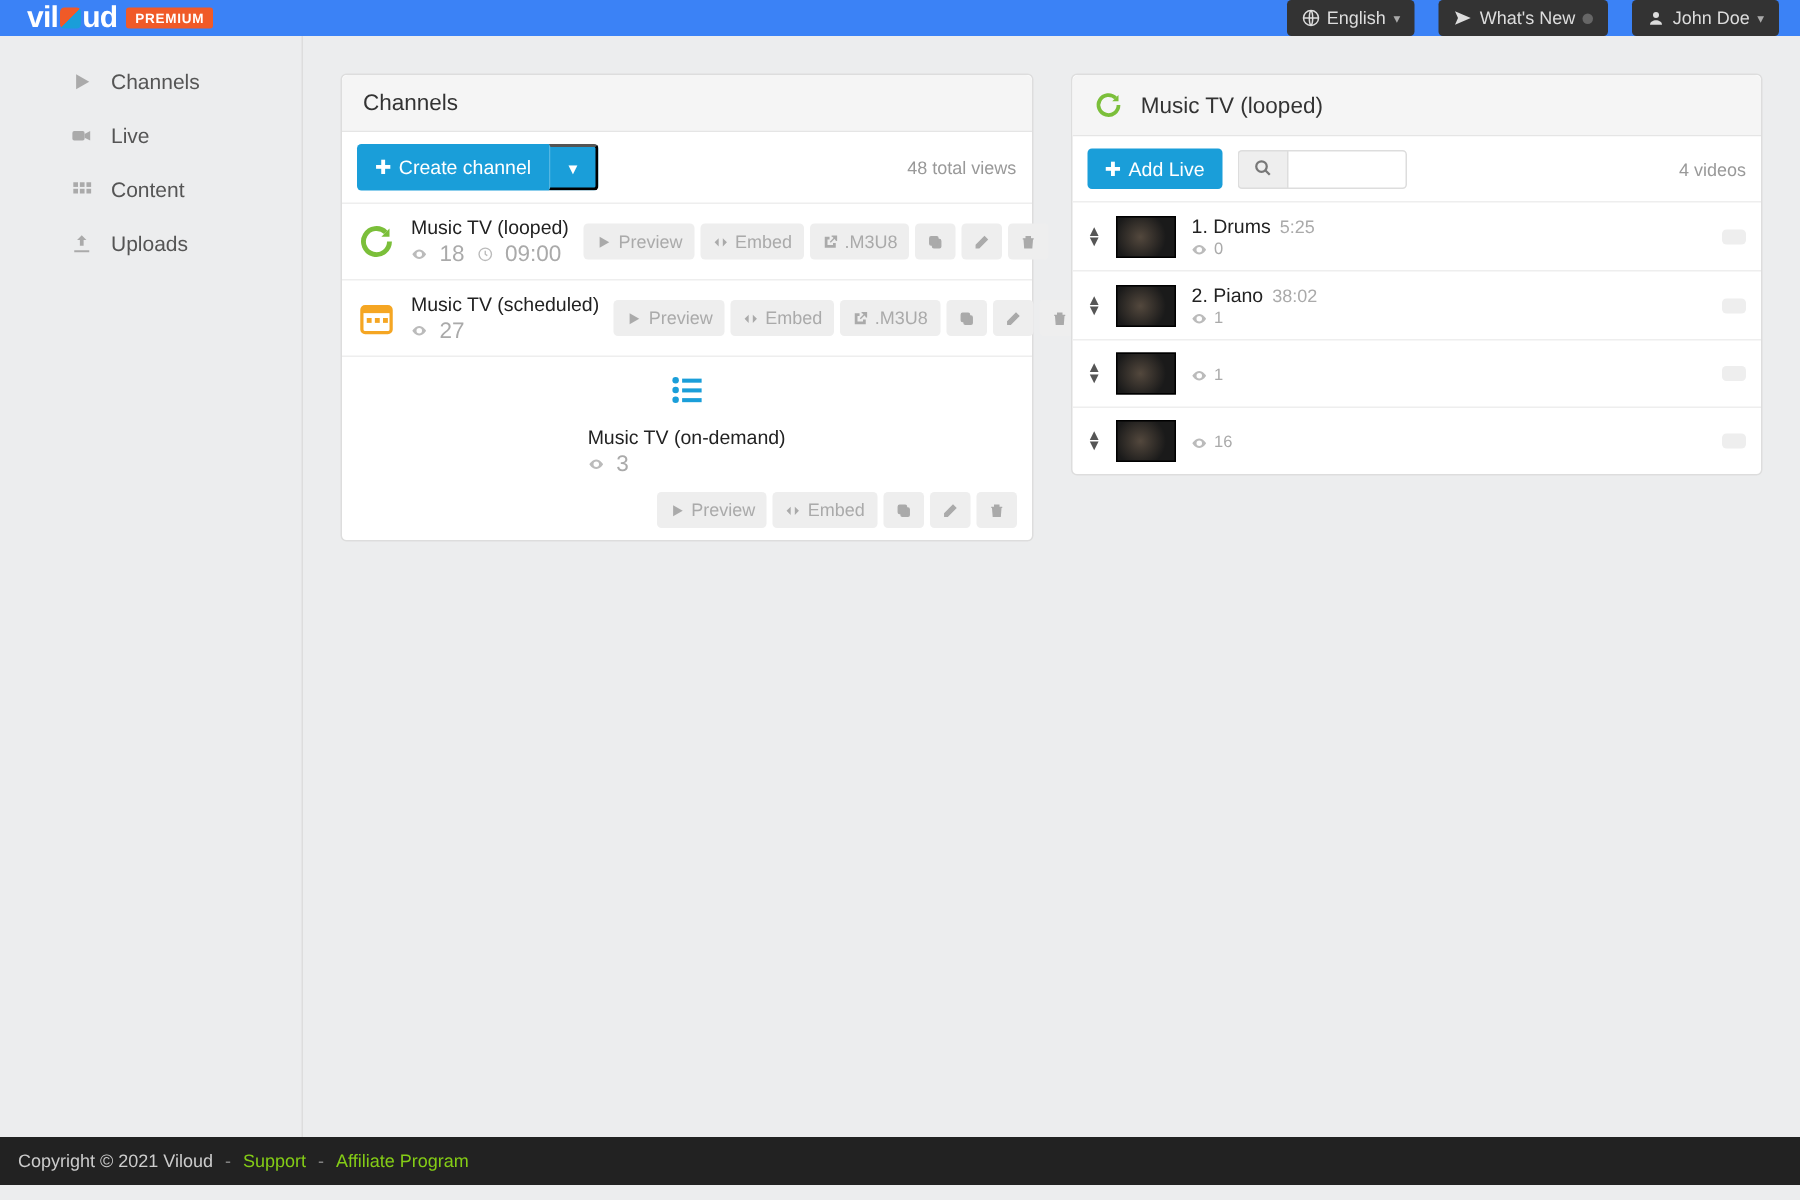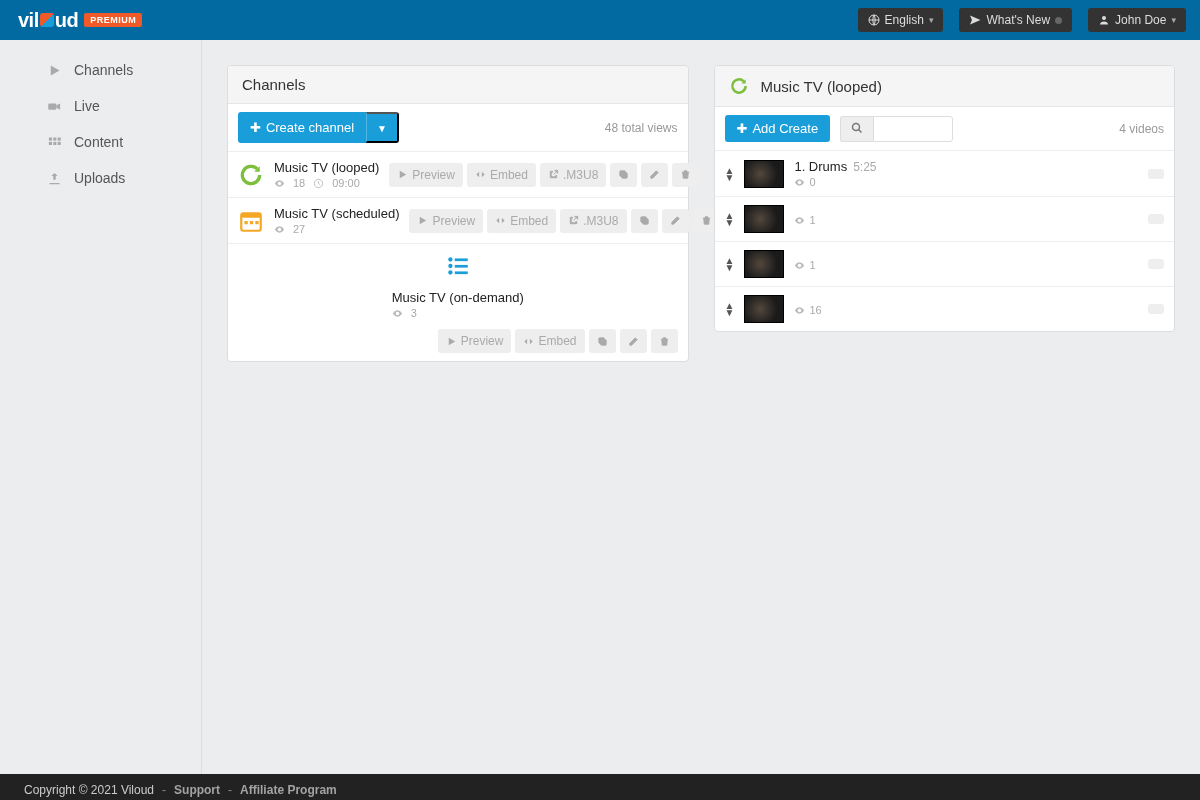--- a/index.html
+++ b/index.html
@@ -1,17 +1,17 @@
 <!DOCTYPE html>
 <html><head>
 <meta charset="utf-8">
 <style>
 * { box-sizing: border-box; margin: 0; padding: 0; }
 body { font-family: "Helvetica Neue", Helvetica, Arial, sans-serif; font-size: 13px; color: #333; background: #ecedee; }
-.topbar { background: #0369a1; height: 40px; display: flex; align-items: center; justify-content: space-between; padding: 0 14px 0 18px; }
+.topbar { background: #3b82f6; height: 24px; display: flex; align-items: center; justify-content: space-between; padding: 0 14px 0 18px; }
 .brand { display: flex; align-items: center; gap: 6px; }
 .brand-name { color: #fff; font-weight: 700; font-size: 20px; letter-spacing: -0.5px; display: flex; align-items: center; }
 .brand-dot { display: inline-block; width: 14px; height: 14px; border-radius: 3px; margin-left: 1px; margin-right: 1px; position: relative; background: linear-gradient(135deg,#f05a28 0 50%,#1a9ed9 50% 100%); }
 .badge-premium { background: #f05a28; color: #fff; font-size: 9px; font-weight: 700; padding: 2px 6px; border-radius: 2px; letter-spacing: 0.5px; }
 .topbar-right { display: flex; gap: 16px; }
 .top-btn { background: #333; color: #ddd; border: none; padding: 5px 10px; font-size: 12px; border-radius: 3px; display: flex; align-items: center; gap: 5px; cursor: pointer; }
 .top-btn .caret { font-size: 9px; opacity: .7; }
 .dot-ind { width: 7px; height: 7px; border-radius: 50%; background: #666; display: inline-block; }
 .layout { display: flex; min-height: calc(100vh - 33px - 33px); padding-left: 29px; }
 .sidebar { width: 173px; background: #ecedee; border-right: 1px solid #ddd; padding-top: 12px; }
@@ -26,39 +26,39 @@
 .btn-split { display: inline-flex; }
 .btn-split .btn { border-radius: 3px 0 0 3px; }
 .btn-split .drop { background: #1a9ed9; color: #fff; border-left: 1px solid rgba(255,255,255,.25); border-radius: 0 3px 3px 0; padding: 6px 10px; cursor: pointer; }
 .spacer { flex: 1; }
 .muted { color: #999; font-size: 12px; }
 .channel-row { display: flex; align-items: center; padding: 8px 10px; border-bottom: 1px solid #eee; gap: 10px; }
 .channel-row:last-child { border-bottom: none; flex-direction: column; }
 .ch-icon { width: 28px; height: 28px; display: flex; align-items: center; justify-content: center; }
 .ch-info { flex: 0 0 auto; min-width: 50px; }
 .ch-title { font-size: 13px; color: #222; font-weight: 500; }
-.ch-meta { color: #aaa; font-size: 11px; display: flex; gap: 8px; align-items: center; margin-top: 2px; }
+.ch-meta { color: #aaa; font-size: 15px; display: flex; gap: 8px; align-items: center; margin-top: 2px; }
 .ch-actions { display: flex; gap: 4px; margin-left: auto; }
 .act-btn { background: #eee; color: #aaa; border: none; border-radius: 3px; padding: 5px 8px; font-size: 12px; display: inline-flex; align-items: center; gap: 4px; cursor: pointer; }
 .act-btn svg { width: 11px; height: 11px; fill: #aaa; }
 .search-wrap { display: flex; }
 .search-ico { background: #eee; border: 1px solid #ddd; border-right: none; border-radius: 3px 0 0 3px; padding: 5px 10px; color: #888; }
 .search-inp { border: 1px solid #ddd; border-radius: 0 3px 3px 0; padding: 5px 8px; font-size: 12px; width: 80px; }
 .video-row { display: flex; align-items: center; padding: 8px 10px; border-bottom: 1px solid #eee; gap: 10px; }
 .video-row:last-child { border-bottom: none; }
 .drag { display: flex; flex-direction: column; color: #555; cursor: grab; line-height: 7px; font-size: 10px; }
 .thumb { width: 40px; height: 28px; background: #1a1a1a; border: 1px solid #000; position: relative; overflow: hidden; }
 .thumb::after { content: ""; position: absolute; inset: 0; background: radial-gradient(circle at 40% 50%, rgba(130,110,90,.55), transparent 65%); }
 .vid-info { flex: 1; }
 .vid-title { font-size: 13px; color: #222; }
 .vid-dur { color: #aaa; font-size: 12px; margin-left: 6px; }
 .vid-meta { color: #aaa; font-size: 11px; display: flex; align-items: center; gap: 4px; margin-top: 2px; }
 .del-btn { background: #eee; border: none; border-radius: 3px; padding: 5px 8px; color: #bbb; cursor: pointer; }
-.footer { background: #222; color: #ccc; font-size: 12px; padding: 9px 24px; display: flex; align-items: center; gap: 4px; }
-.footer a { color: #a3a3a3; text-decoration: none; font-weight: 700; cursor: pointer; }
+.footer { background: #222; color: #ccc; font-size: 12px; padding: 9px 12px; display: flex; align-items: center; gap: 4px; }
+.footer a { color: #84cc16; text-decoration: none; font-weight: 400; cursor: pointer; }
 .sep { color: #888; margin: 0 4px; }
 svg { display: block; }
 </style>
 </head>
 <body>
 
 <div class="topbar">
   <div class="brand">
     <span class="brand-name">
       <span>vil</span>
@@ -343,21 +343,21 @@
             <svg width="20" height="20" viewBox="0 0 24 24" fill="none" stroke="#7bbf3a" stroke-width="3">
               <path d="M20 12a8 8 0 1 1-2.3-5.6"></path>
               <path d="M20 4v5h-5" fill="#7bbf3a" stroke="none"></path>
             </svg>
           </span>
         <span>Music TV (looped)</span>
       </div>
       <div class="panel-toolbar">
         <button class="btn btn-primary">
           <span>✚</span>
-          <span>Add Create</span>
+          <span>Add Live</span>
         </button>
         <div class="search-wrap">
           <span class="search-ico">
               <svg width="12" height="12" viewBox="0 0 24 24" fill="none" stroke="#777" stroke-width="3">
                 <circle cx="10" cy="10" r="7"></circle>
                 <path d="M21 21l-6-6"></path>
               </svg>
             </span>
           <input class="search-inp" style="">
         </div>
@@ -388,20 +388,21 @@
               </svg>
             </button>
           </div>
           <div class="video-row">
             <span class="drag">
               <span>▲</span>
               <span>▼</span>
             </span>
             <div class="thumb"></div>
             <div class="vid-info">
+              <div><span class="vid-title">2. Piano</span><span class="vid-dur">38:02</span></div>
               <div class="vid-meta">
                 <span>
                   <svg width="11" height="11" viewBox="0 0 24 24" fill="#bbb">
                     <path d="M12 5C6 5 2 12 2 12s4 7 10 7 10-7 10-7-4-7-10-7zm0 11a4 4 0 1 1 0-8 4 4 0 0 1 0 8z"></path>
                   </svg>
                 </span>
                 <span>1</span>
               </div>
             </div>
             <button class="del-btn">

